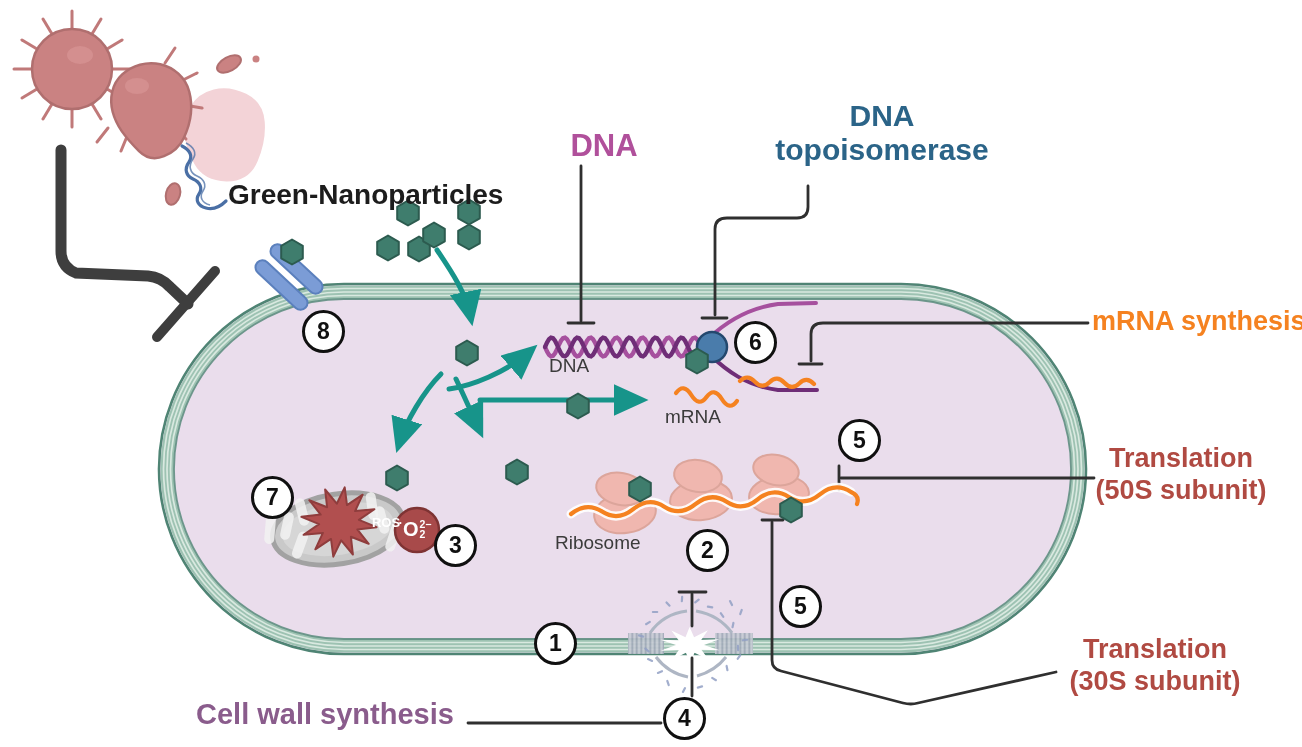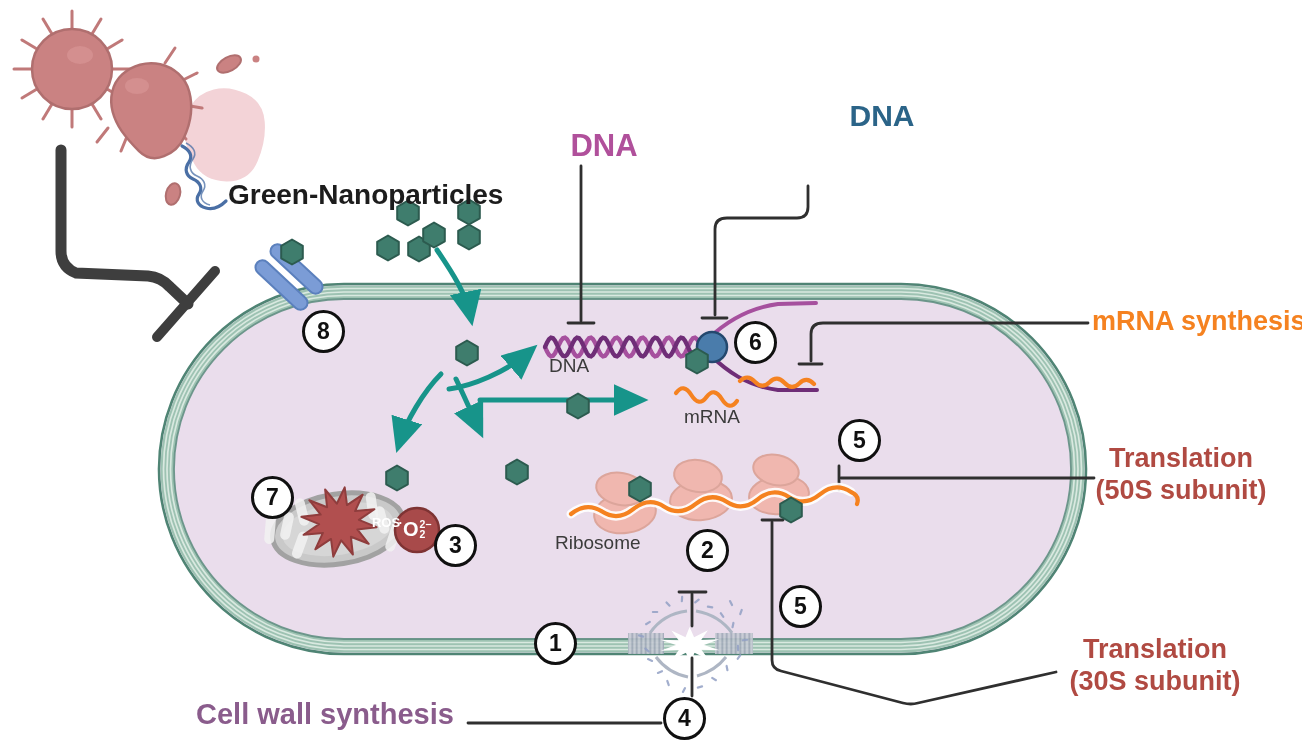--- a/index.html
+++ b/index.html
@@ -10,21 +10,21 @@
   .lbl.small{font-weight:400;color:#3b3b3b;font-size:19px;}
   .lbl.center{transform:translateX(-50%);text-align:center;}
   .lbl-nano{left:228px;top:150px;font-size:28px;color:#1c1c1c;margin-top:30px;}
   .lbl-dna-big{left:604px;top:129px;font-size:31px;color:var(--c-dna_label);}
   .lbl-topo{left:882px;top:99px;font-size:30px;color:var(--c-topo_label);line-height:34px;}
   .lbl-mrna-syn{left:1092px;top:307px;font-size:27px;color:var(--c-mrna_orange);}
   .lbl-t50{left:1181px;top:442px;font-size:27px;color:var(--c-translation_red);line-height:32px;}
   .lbl-t30{left:1155px;top:633px;font-size:27px;color:var(--c-translation_red);line-height:32px;}
   .lbl-cellwall{left:196px;top:699px;font-size:29px;color:var(--c-cell_wall_label);text-align:center;}
   .lbl-dna-sm{left:549px;top:356px;}
-  .lbl-mrna-sm{left:684px;top:407px;}
+  .lbl-mrna-sm{left:665px;top:407px;}
   .lbl-ribosome{left:555px;top:533px;}
   .lbl-ros{left:339px;top:523px;transform:translate(-50%,-50%);font-size:13px;color:#fff;font-weight:700;margin-left:47px;}
   .lbl-superoxide{left:415px;top:529px;transform:translate(-50%,-50%);color:#fff;font-weight:700;
                   display:flex;align-items:center;font-size:20px;}
   .lbl-superoxide .rad{font-size:13px;align-self:flex-start;margin-top:-2px;}
   .lbl-superoxide .stack{display:inline-flex;flex-direction:column;font-size:10.5px;line-height:10px;margin-left:1px;}
   .badge{position:absolute;width:43px;height:43px;border-radius:50%;background:#fff;
          border:3.5px solid #101010;box-sizing:border-box;display:flex;align-items:center;
          justify-content:center;font-size:23px;font-weight:700;color:#101010;}
 </style>
@@ -197,20 +197,21 @@
         <path d="M 697.0 348.5 L 707.8 354.8 L 707.8 367.3 L 697.0 373.5 L 686.2 367.3 L 686.2 354.8 Z" fill="#3f7d6d" stroke="#2c5b4f" stroke-width="2" stroke-linejoin="round"></path>
       </g>
 </svg>
 
 <div class="lbl lbl-nano">Green-Nanoparticles</div>
 
 <div class="lbl lbl-dna-big center">DNA</div>
 
 <div class="lbl lbl-topo center">
   <div>DNA</div>
+  <div>topoisomerase</div>
 </div>
 
 <div class="lbl lbl-mrna-syn">mRNA synthesis</div>
 
 <div class="lbl lbl-t50 center">
   <div>Translation</div>
   <div>(50S subunit)</div>
 </div>
 
 <div class="lbl lbl-t30 center">

